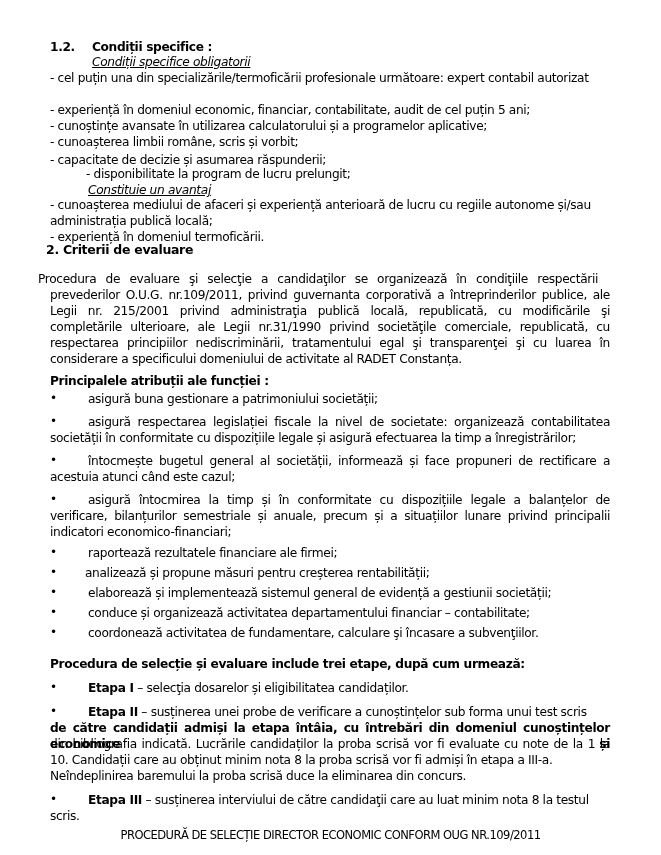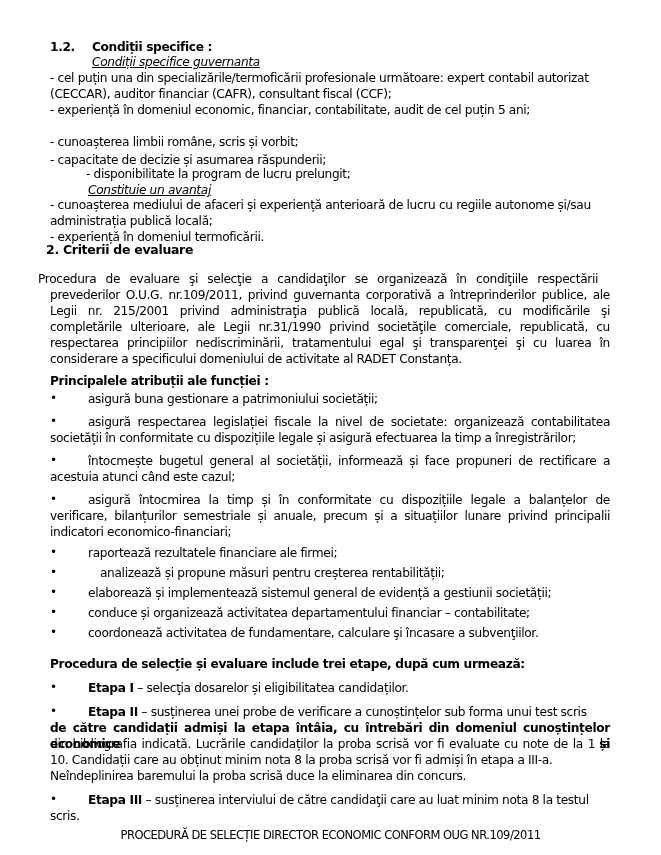--- a/index.html
+++ b/index.html
@@ -15,25 +15,25 @@
     .bullet { position: absolute; font-size: 12px; }
     .footer { font-size: 11.5px; letter-spacing: -0.5px; }
   </style>
 </head>
 <body>
 
 <div class="page">
 
   <div class="abs t b" style="left:50px; top:39px;">1.2.</div>
   <div class="abs t b" style="left:92px; top:39px;">Condiții specifice :</div>
-  <div class="abs t u" style="left:92px; top:54px;">Condiții specifice guvernanta</div>
+  <div class="abs t u" style="left:92px; top:54px;">Condiții specifice obligatorii</div>
 
   <div class="abs t" style="left:50px; top:70px;">- cel puțin una din specializările/termoficării profesionale următoare: expert contabil autorizat</div>
-  <div class="abs t" style="left:50px; top:86px;">(CECCAR), auditor financiar (CAFR), consultant fiscal (CCF);</div>
   <div class="abs t" style="left:50px; top:102px;">- experiență în domeniul economic, financiar, contabilitate, audit de cel puțin 5 ani;</div>
+  <div class="abs t" style="left:50px; top:118px;">- cunoștințe avansate în utilizarea calculatorului și a programelor aplicative;</div>
   <div class="abs t" style="left:50px; top:134px;">- cunoașterea limbii române, scris și vorbit;</div>
   <div class="abs t" style="left:50px; top:152px;text-align:center;">- capacitate de decizie și asumarea răspunderii;</div>
   <div class="abs t" style="left:50px; top:166px;margin-left:36px;">- disponibilitate la program de lucru prelungit;</div>
 
   <div class="abs t u" style="left:88px; top:182px;">Constituie un avantaj</div>
   <div class="abs t" style="left:50px; top:197px;">- cunoașterea mediului de afaceri și experiență  anterioară de  lucru cu regiile autonome și/sau</div>
   <div class="abs t" style="left:50px; top:213px;">administrația publică locală;</div>
   <div class="abs t" style="left:50px; top:229px;">- experiență în domeniul termoficării.</div>
 
   <div class="abs h2" style="left:46px; top:242px;">2. Criterii de evaluare</div>
@@ -60,21 +60,21 @@
 
   <div class="bullet" style="left:50px; top:492px;">•</div>
   <div class="abs t just" style="left:88px; top:492px; width:522px;">asigură întocmirea la timp și în conformitate cu dispozițiile legale a balanțelor de</div>
   <div class="abs t just" style="left:50px; top:508px; width:560px;">verificare, bilanțurilor semestriale și anuale, precum și a situațiilor lunare privind principalii</div>
   <div class="abs t" style="left:50px; top:524px;">indicatori economico-financiari;</div>
 
   <div class="bullet" style="left:50px; top:545px;">•</div>
   <div class="abs t" style="left:88px; top:545px;">raportează rezultatele financiare ale firmei;</div>
 
   <div class="bullet" style="left:50px; top:565px;">•</div>
-  <div class="abs t" style="left:100px; top:565px;">analizează și propune măsuri pentru creșterea rentabilității;</div>
+  <div class="abs t" style="left:85px; top:565px;">analizează și propune măsuri pentru creșterea rentabilității;</div>
 
   <div class="bullet" style="left:50px; top:585px;">•</div>
   <div class="abs t" style="left:88px; top:585px;">elaborează și implementează sistemul general de evidență a gestiunii societății;</div>
 
   <div class="bullet" style="left:50px; top:605px;">•</div>
   <div class="abs t" style="left:88px; top:605px;">conduce și organizează activitatea departamentului financiar – contabilitate;</div>
 
   <div class="bullet" style="left:50px; top:625px;">•</div>
   <div class="abs t" style="left:88px; top:625px;">coordonează activitatea de fundamentare, calculare şi încasare a subvenţiilor.</div>
 

